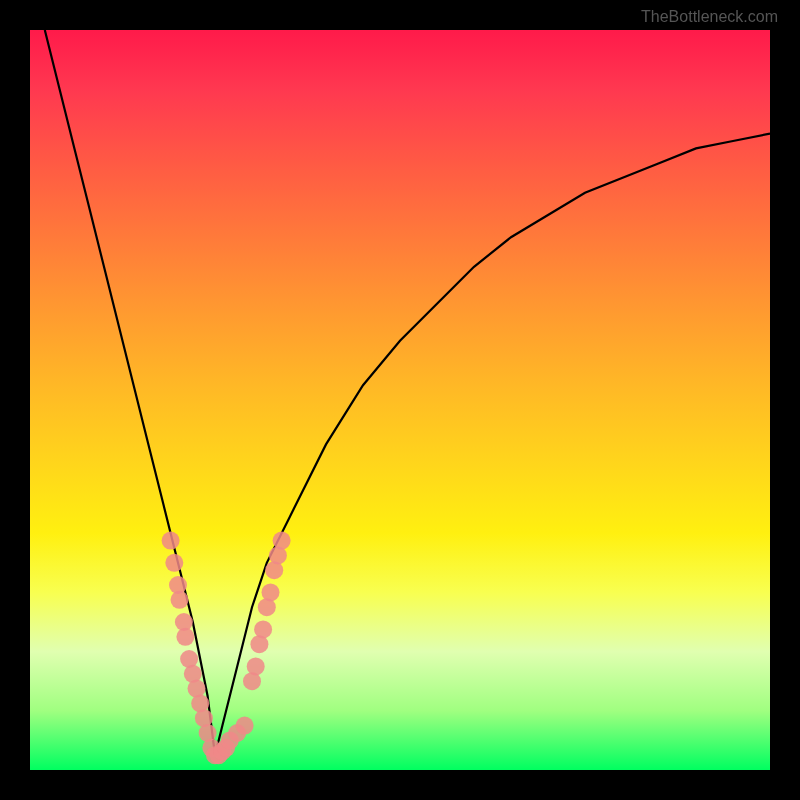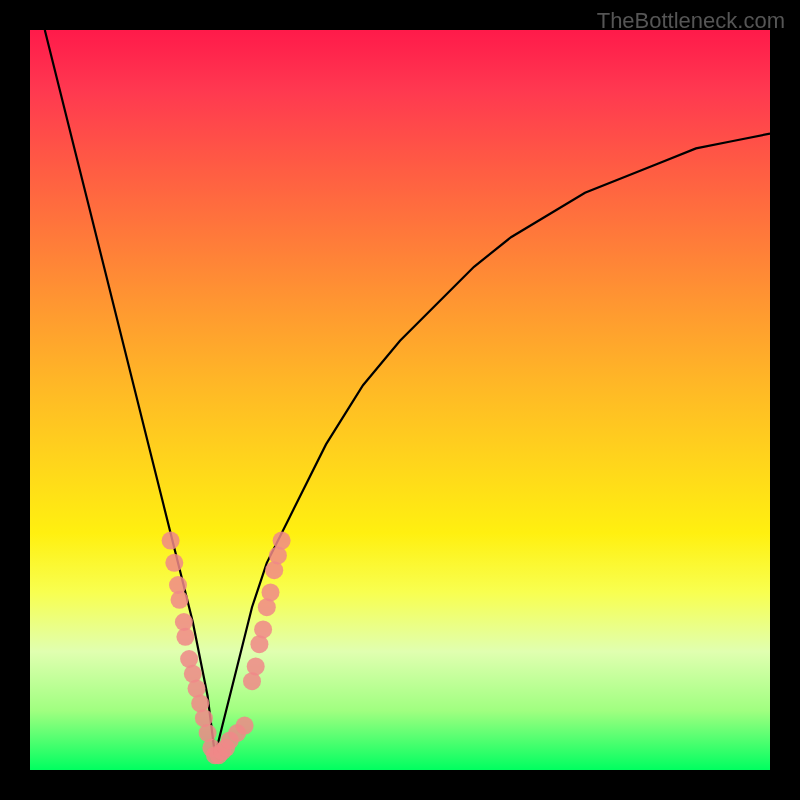--- a/index.html
+++ b/index.html
@@ -10,23 +10,23 @@
     body {
       width: 800px;
       height: 800px;
       background: #000;
       position: relative;
       font-family: Arial, sans-serif;
     }
     .watermark {
       position: absolute;
       top: 8px;
-      right: 15px;
+      right: 22px;
       color: #555;
-      font-size: 22px;
+      font-size: 16px;
       font-weight: normal;
       z-index: 100;
     }
     .chart-area {
       position: absolute;
       top: 30px;
       left: 30px;
       width: 740px;
       height: 740px;
       background: linear-gradient(to bottom,

